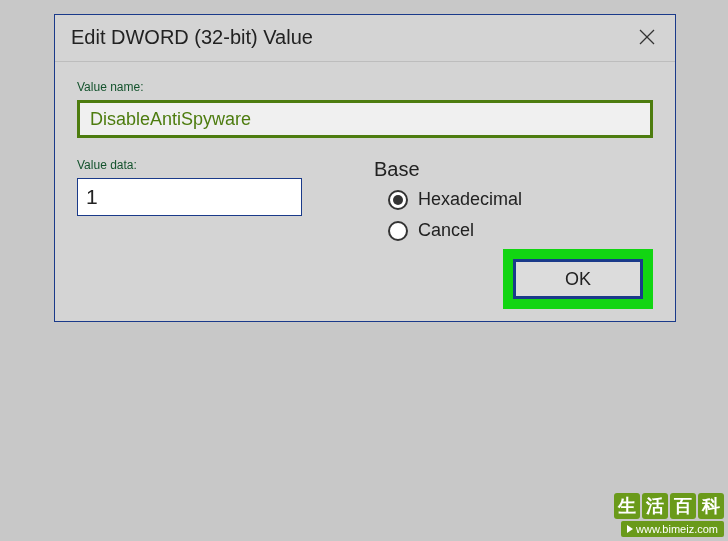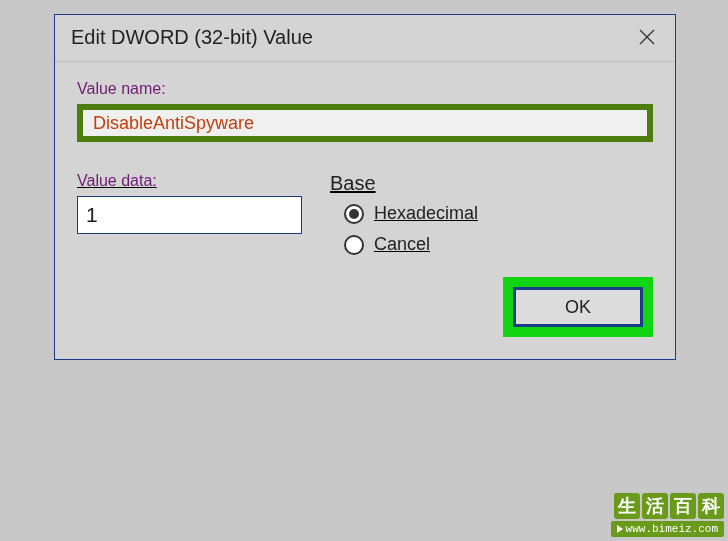--- a/index.html
+++ b/index.html
@@ -13,21 +13,21 @@
       background: #c8c8c8;
       font-family: "Segoe UI", Tahoma, sans-serif;
       position: relative;
       overflow: hidden;
     }
     .dialog {
       position: absolute;
       left: 54px;
       top: 14px;
       width: 622px;
-      height: 346px;
+      height: 308px;
       background: #d4d4d4;
       border: 1px solid #1a3a8a;
     }
     .titlebar {
       display: flex;
       align-items: center;
       justify-content: space-between;
       padding: 8px 14px 10px 16px;
       border-bottom: 1px solid #bdbdbd;
     }
@@ -47,40 +47,39 @@
     .close-btn svg {
       width: 18px;
       height: 18px;
       stroke: #333;
       stroke-width: 1.2;
     }
     .content {
       padding: 18px 22px 0 22px;
     }
     .field-label {
-      font-size: 16px;
-      color: #701a75;
+      font-size: 12px;
+      color: #14532d;
       margin-bottom: 6px;
     }
     .value-name-input {
       width: 100%;
       height: 38px;
       background: #f0f0f0;
-      border: 6px solid #4d7c0f;
+      border: 3px solid #4d7c0f;
       padding: 8px 10px;
       font-size: 18px;
-      color: #c2410c;
+      color: #4d7c0f;
       font-family: inherit;
       outline: none;
     }
     .row {
       display: flex;
-      margin-top: 30px;
-      gap: 28px;
-      text-decoration: underline;
+      margin-top: 20px;
+      gap: 72px;
     }
     .col-left {
       width: 225px;
     }
     .col-right {
       flex: 1;
     }
     .value-data-input {
       width: 225px;
       height: 38px;
@@ -121,21 +120,21 @@
       height: 10px;
       border-radius: 50%;
       background: #333;
     }
     .radio-label {
       font-size: 18px;
       color: #222;
     }
     .button-row {
       position: absolute;
-      bottom: 22px;
+      bottom: 12px;
       right: 22px;
       display: flex;
       align-items: flex-end;
       gap: 18px;
       text-decoration: underline;
     }
     .highlight-wrap {
       background: #12d512;
       padding: 10px;
       display: inline-block;
@@ -187,21 +186,20 @@
     }
     .wm-url-box {
       background: #6a9a1a;
       color: #fff;
       font-size: 11px;
       padding: 2px 6px;
       border-radius: 2px;
       display: flex;
       align-items: center;
       gap: 3px;
-      font-family: Liberation Mono, monospace;
     }
     .wm-arrow {
       width: 0;
       height: 0;
       border-top: 4px solid transparent;
       border-bottom: 4px solid transparent;
       border-left: 6px solid #fff;
     }
   </style>
 </head>

